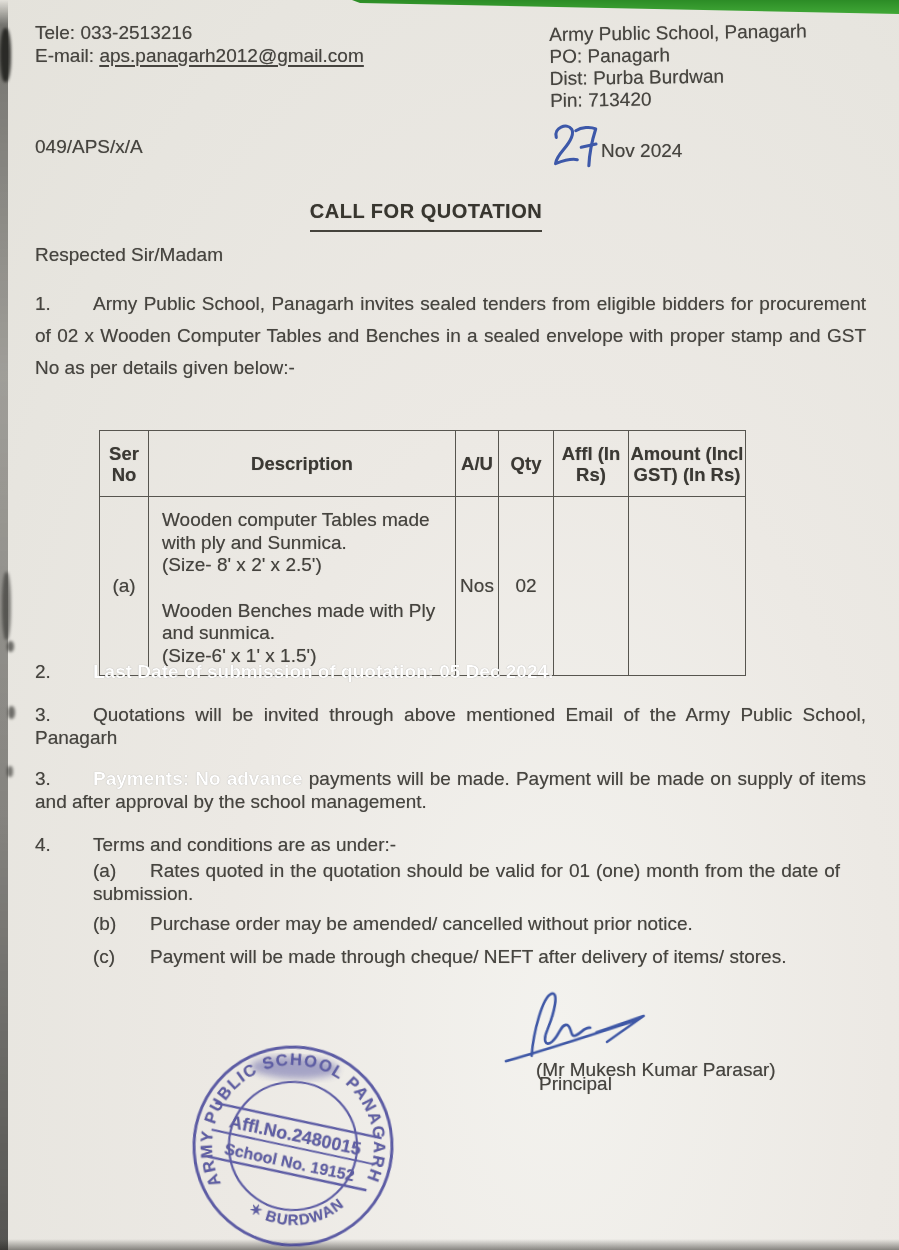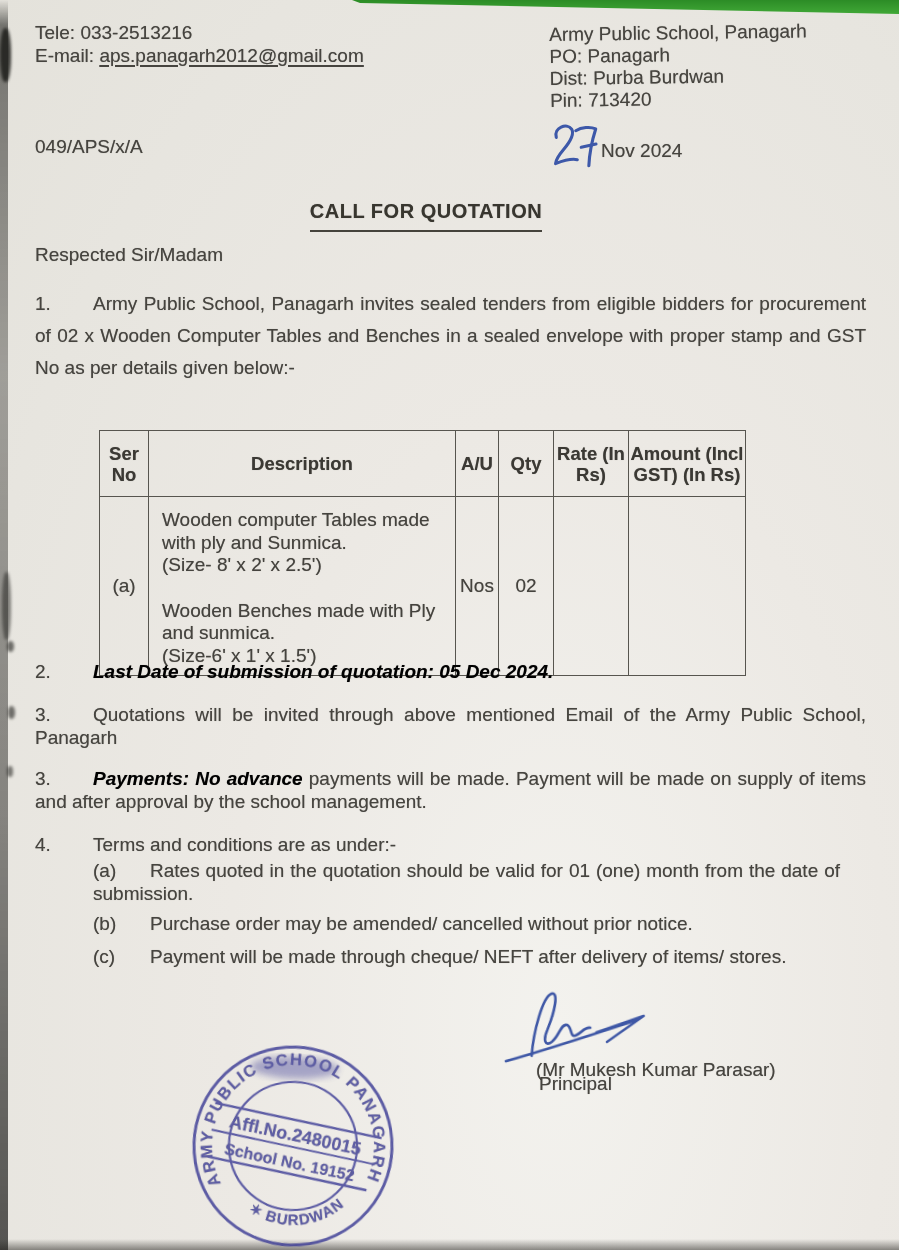--- a/index.html
+++ b/index.html
@@ -14,21 +14,21 @@
   .edge-left{position:absolute;left:0;top:0;width:8px;height:1250px;
          background:linear-gradient(180deg, rgba(25,25,22,0) 0%, rgba(25,25,22,.55) 2%,
            rgba(45,44,40,.38) 30%, rgba(35,34,31,.5) 65%, rgba(22,22,20,.7) 100%);
          filter:blur(.6px);}
   .blob{position:absolute;background:#1d1d1a;border-radius:45%;filter:blur(1.6px);}
   .edge-bottom{position:absolute;left:0;bottom:0;width:899px;height:11px;
          background:linear-gradient(to bottom, rgba(32,30,26,0), rgba(32,30,26,.5));}
   .doc{position:absolute;inset:0;color:#46443f;font-size:19px;
        text-shadow:0 0 .7px rgba(70,68,63,.55);}
   .blk{position:absolute;line-height:23px;}
-  b,.bold{font-weight:bold;color:#000000;font-style:italic;}
+  b,.bold{font-weight:bold;color:#ffffff;}
   .u{text-decoration:underline;text-underline-offset:3px;text-decoration-thickness:1.5px;}
   .title-wrap{position:absolute;left:0;top:200px;width:852px;text-align:center;}
   .title{font-weight:bold;color:#38362f;letter-spacing:.5px;font-size:20px;
          border-bottom:2.2px solid #45433c;padding-bottom:8px;}
   .just{text-align:justify;}
   .num{display:inline-block;width:58px;}
   .tlabel{display:inline-block;width:57px;}
   table.quote{position:absolute;left:99px;top:394px;border-collapse:collapse;
          table-layout:fixed;width:646px;color:#45433e;margin-top:36px;}
   table.quote td, table.quote th{border:1.7px solid #57554f;padding:0;vertical-align:middle;}
@@ -100,21 +100,21 @@
         <col style="width:55px;">
           <col style="width:75px;">
           <col style="width:117px;">
       </colgroup>
       <tbody>
           <tr class="hrow">
         <th class="hdr">Ser No</th>
         <th class="hdr">Description</th>
         <th class="hdr">A/U</th>
         <th class="hdr">Qty</th>
-        <th class="hdr">Rate (In Rs)</th>
+        <th class="hdr">Affl (In Rs)</th>
         <th class="hdr">Amount (Incl GST) (In Rs)</th>
       </tr>
       <tr class="brow">
         <td class="cell-center">(a)</td>
         <td class="desc-cell">
           <div>Wooden computer Tables made with ply and Sunmica.</div>
           <div>(Size- 8' x 2' x 2.5')</div>
           <div class="desc-gap"></div>
           <div>Wooden Benches made with Ply and sunmica.</div>
           <div>(Size-6' x 1' x 1.5')</div>

